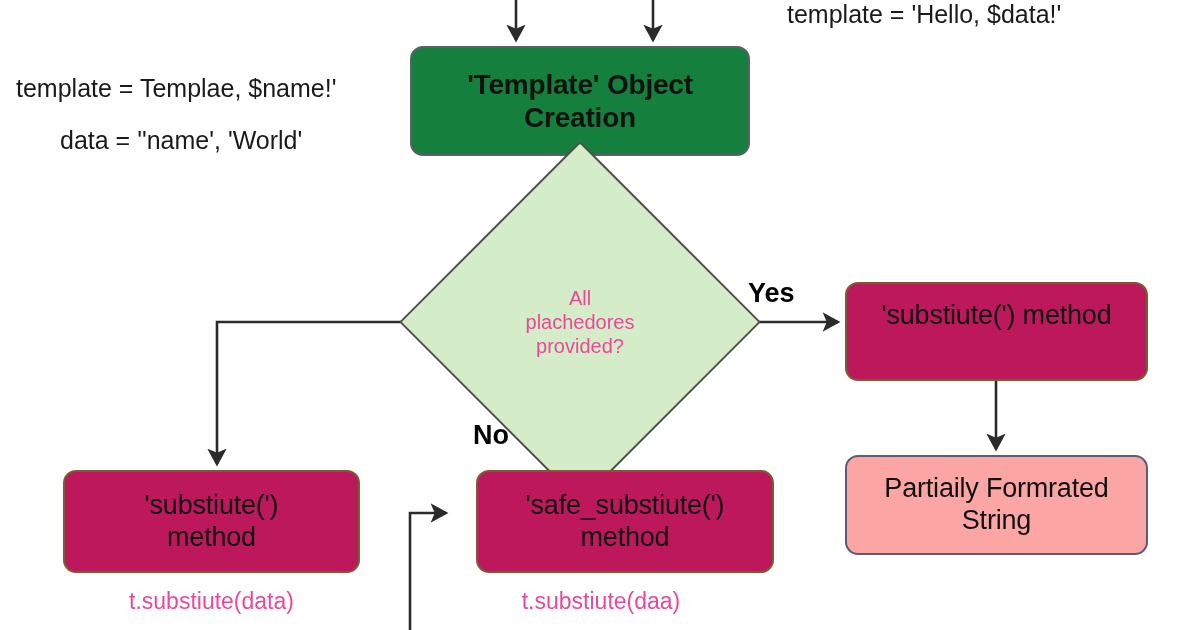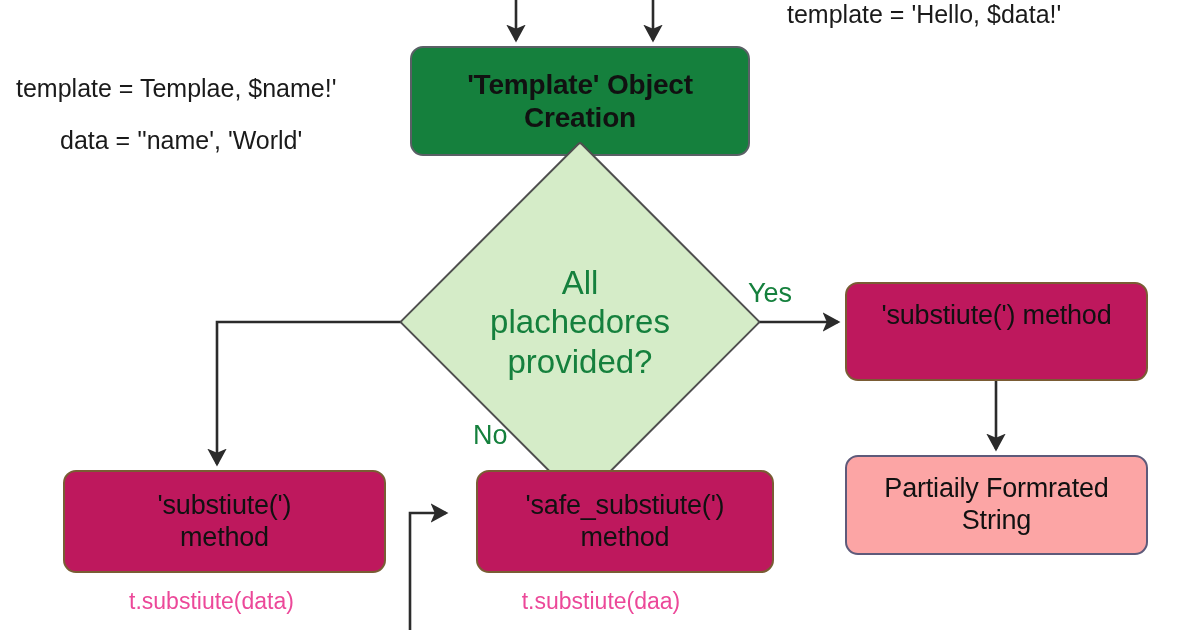--- a/index.html
+++ b/index.html
@@ -82,41 +82,41 @@
   }
   .diamond-label {
     position: absolute;
     left: 0; top: 0;
     width: 100%;
     height: 100%;
     display: flex;
     align-items: center;
     justify-content: center;
     text-align: center;
-    font-size: 33px;
+    font-size: 20px;
     font-weight: 400;
     line-height: 1.2;
     white-space: pre-line;
-    color: #15803d;
+    color: #ec4899;
   }
 
   
   .annot {
     position: absolute;
     font-size: 25px;
     font-weight: 400;
     color: #1a1a1a;
     white-space: nowrap;
     z-index: 3;
   }
   .edge-label {
     position: absolute;
     font-size: 27px;
-    font-weight: 400;
-    color: #15803d;
+    font-weight: 700;
+    color: #000000;
     white-space: nowrap;
     z-index: 3;
   }
   .caption {
     position: absolute;
     font-size: 23px;
     font-weight: 400;
     color: #ec4899;
     white-space: nowrap;
     text-align: center;
@@ -162,21 +162,21 @@
     <div class="diamond-label">All
 plachedores
 provided?</div>
   </div>
 
   <div class="node fill-orange proc top-text" style="left:845px; top:282px; width:303px; height:99px;">'substiute(') method</div>
 
   <div class="node fill-purple proc" style="left:845px; top:455px; width:303px; height:100px;">Partiaily Formrated
 String</div>
 
-  <div class="node fill-orange proc" style="left:63px; top:470px; width:323px; height:103px;">'substiute(')
+  <div class="node fill-orange proc" style="left:63px; top:470px; width:297px; height:103px;">'substiute(')
 method</div>
 
   <div class="node fill-orange proc" style="left:476px; top:470px; width:298px; height:103px;">'safe_substiute(')
 method</div>
 
   <div class="edge-label" style="left:748px; top:278px;">Yes</div>
 
   <div class="edge-label" style="left:473px; top:420px;">No</div>
 
   <div class="annot" style="left:16px; top:74px;">template = Templae, $name!'</div>

